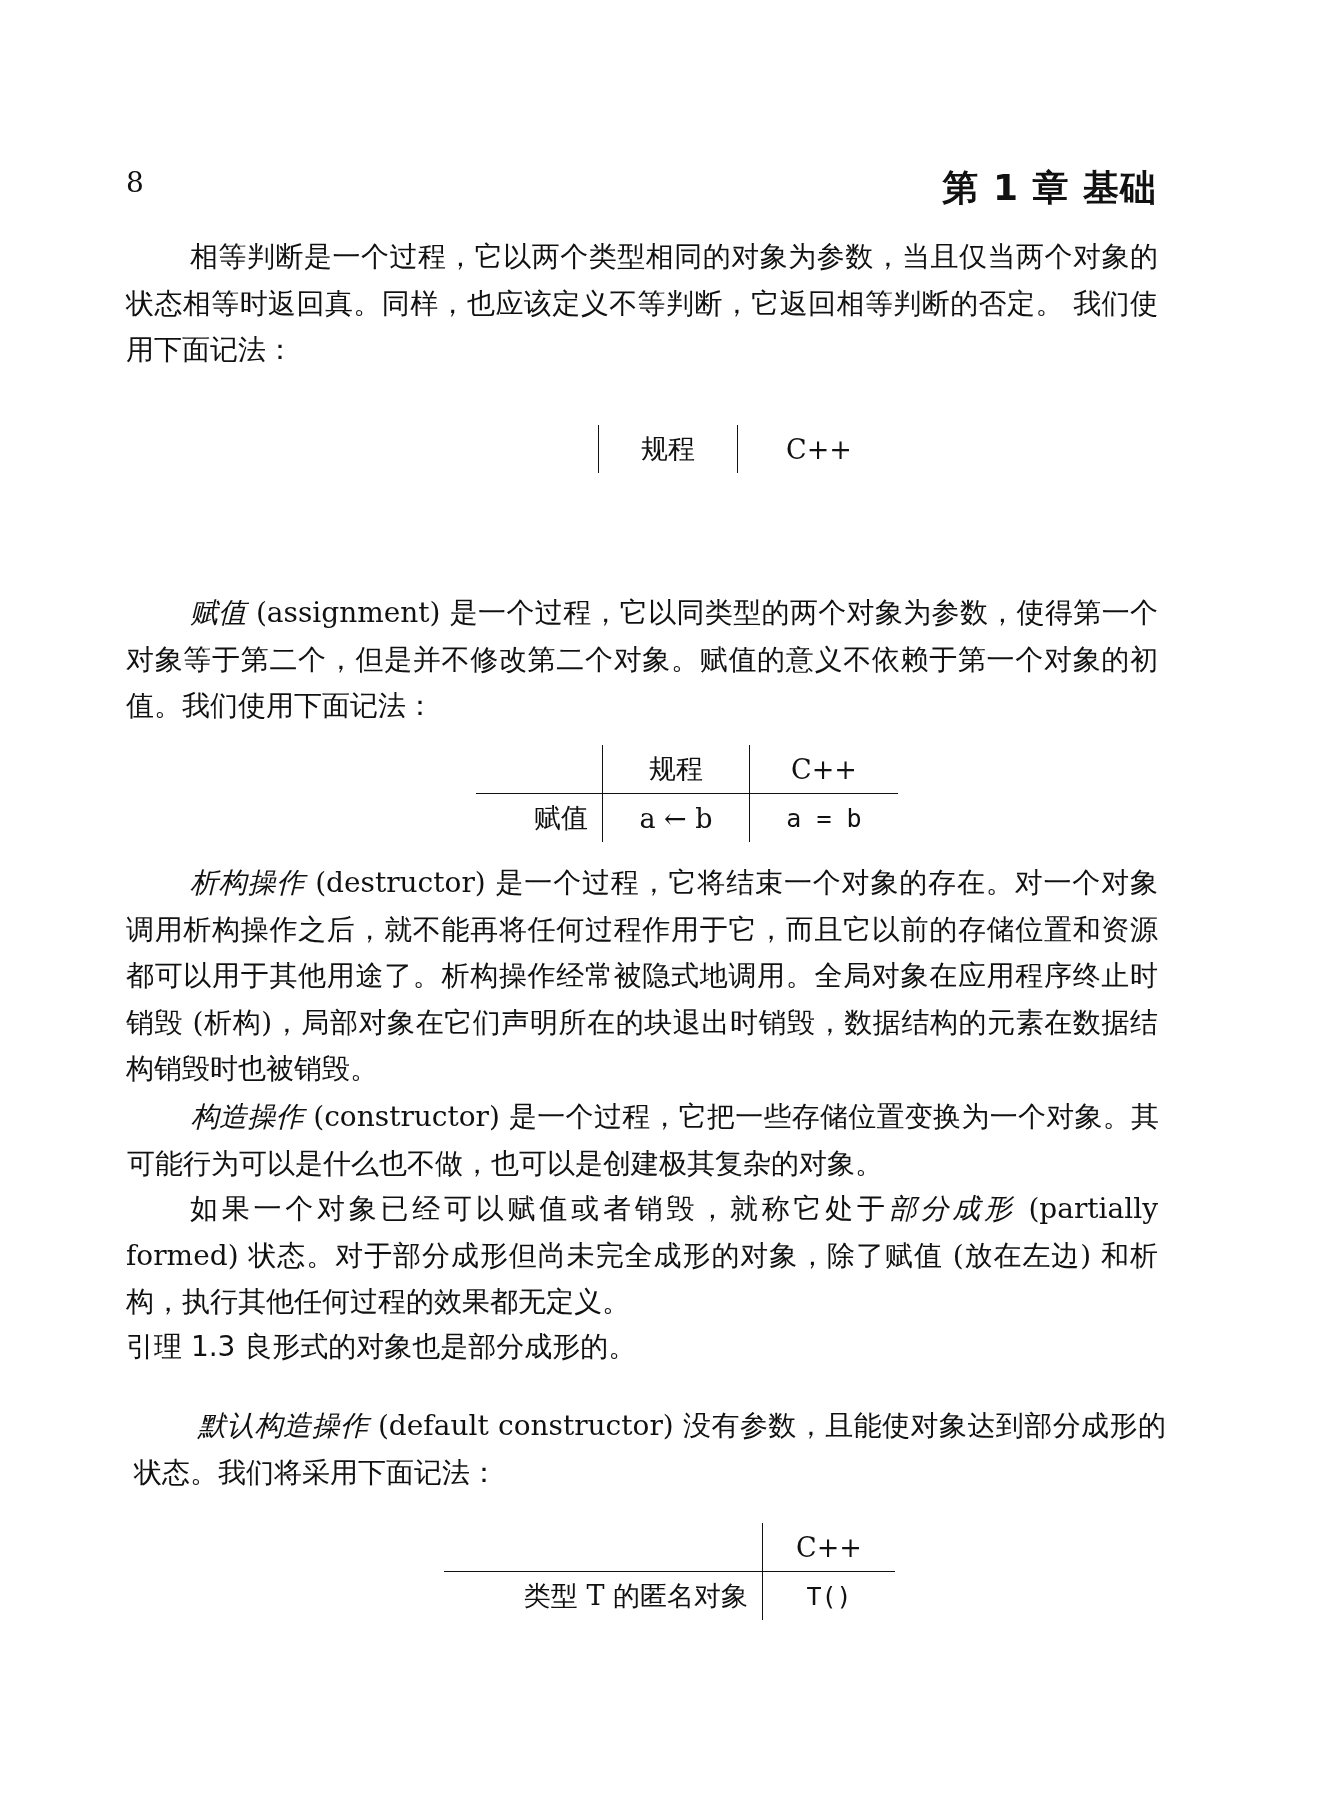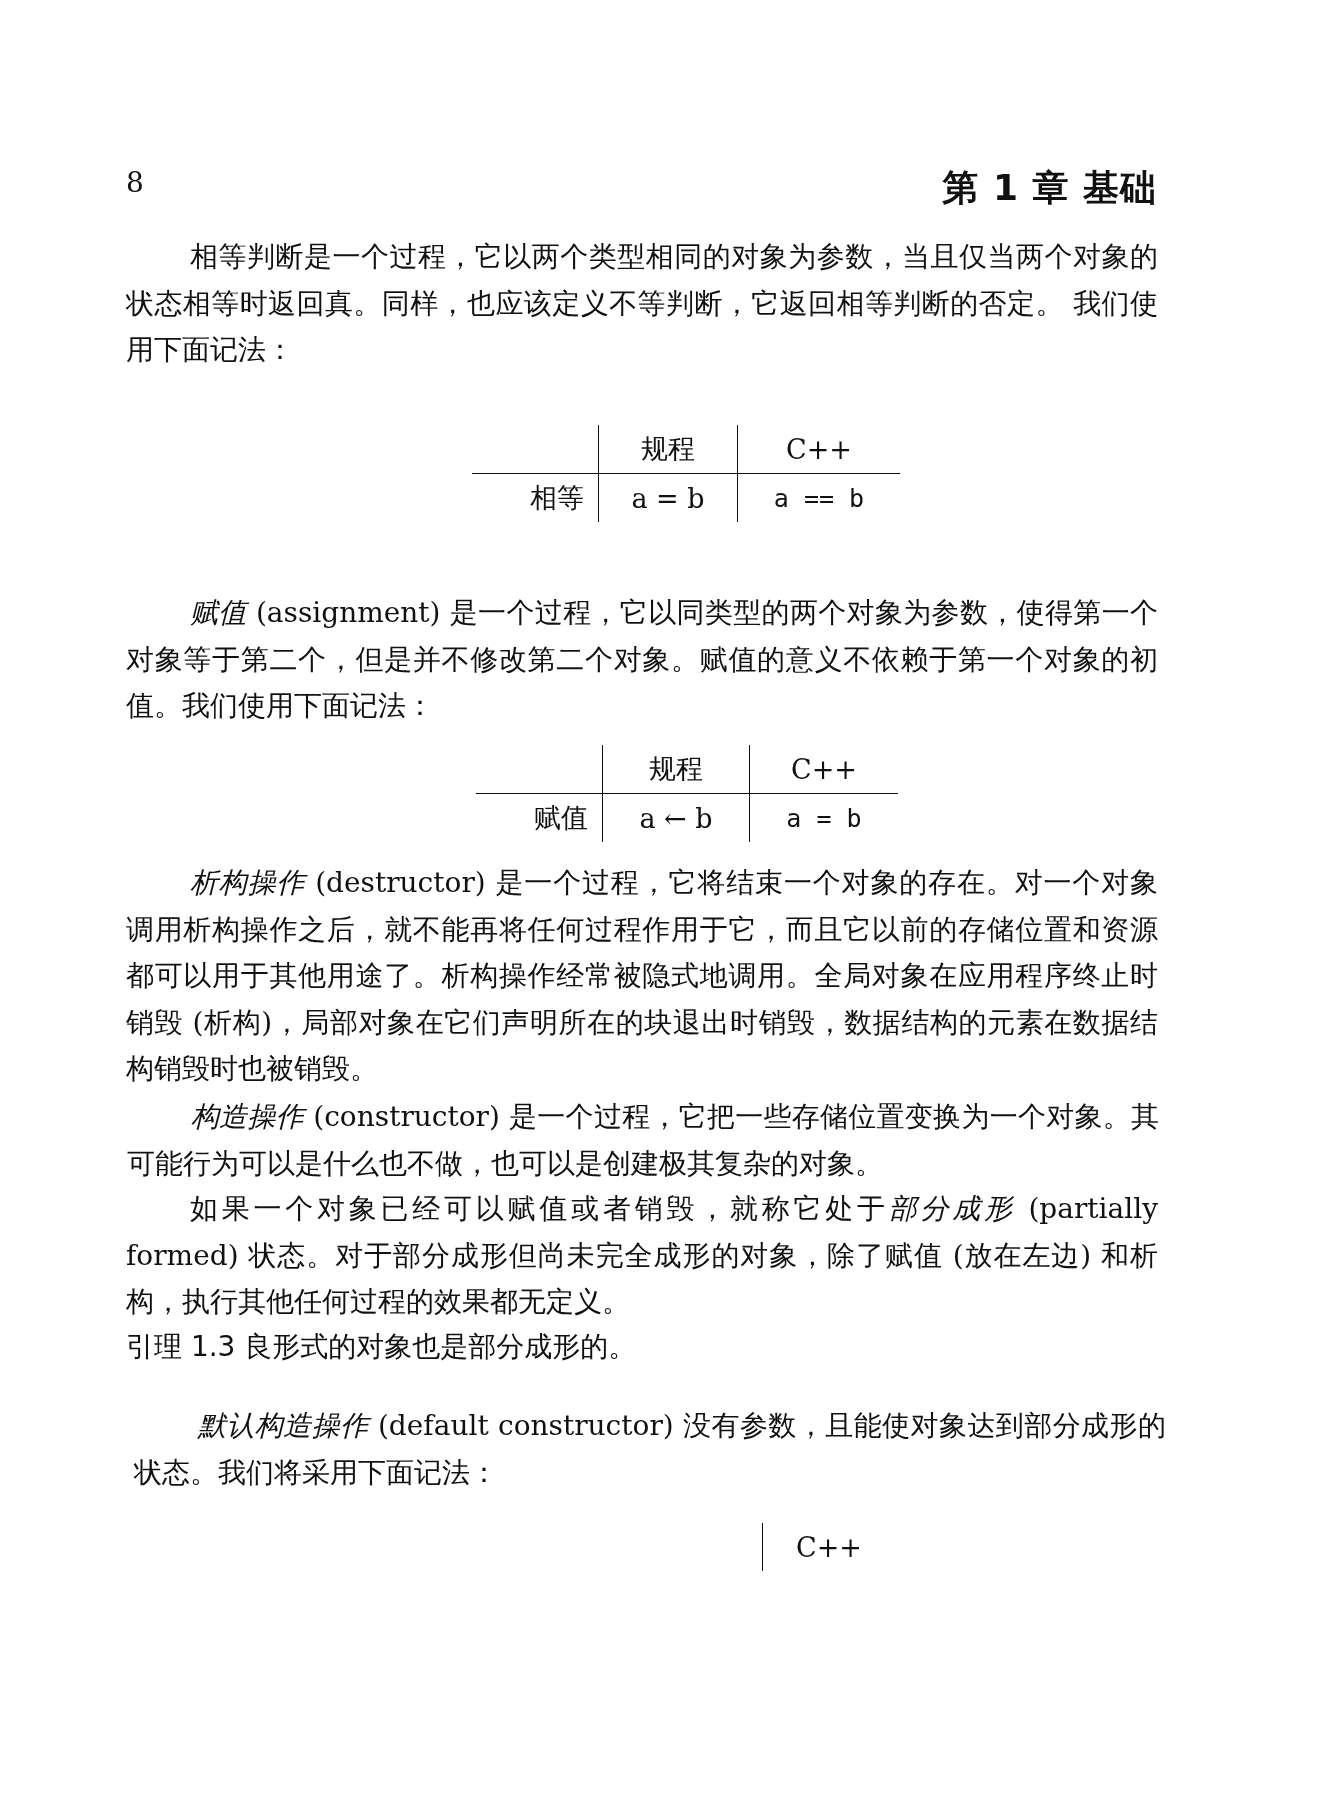--- a/index.html
+++ b/index.html
@@ -30,25 +30,20 @@
 <p class="para indent" style="top:234px;margin:0;">
   <span>相等判断是一个过程，它以两个类型相同的对象为参数，当且仅当两个对象的状态相等时返回真。同样，也应该定义不等判断，它返回相等判断的否定。 我们使用下面记法：</span>
 </p>
 
 <table class="notation" style="left:472px;top:425px;">
   <tbody>
       <tr>
     <td style="width:62px;"></td>
     <td class="vline" style="width:74px;">规程</td>
     <td class="vline" style="width:98px;">C++</td>
-  </tr>
-  <tr class="hline">
-    <td class="row-head">相等</td>
-    <td class="vline math">a = b</td>
-    <td class="vline mono">a == b</td>
   </tr>
 </tbody>
   </table>
 
 <p class="para indent" style="top:590px;margin:0;">
   <span class="term">赋值</span><span> (assignment) 是一个过程，它以同类型的两个对象为参数，使得第一个对象等于第二个，但是并不修改第二个对象。赋值的意义不依赖于第一个对象的初值。我们使用下面记法：</span>
 </p>
 
 <table class="notation" style="left:476px;top:745px;">
   <tbody>
@@ -84,14 +79,18 @@
 <p class="para indent" style="top:1395px;margin:8px;">
   <span class="term">默认构造操作</span><span> (default constructor) 没有参数，且能使对象达到部分成形的状态。我们将采用下面记法：</span>
 </p>
 
 <table class="notation" style="left:444px;top:1523px;">
   <tbody>
       <tr>
     <td style="width:254px;"></td>
     <td class="vline" style="width:68px;">C++</td>
   </tr>
+  <tr class="hline">
+    <td class="row-head">类型 T 的匿名对象</td>
+    <td class="vline mono">T()</td>
+  </tr>
 </tbody>
   </table>
 
 </body></html>

